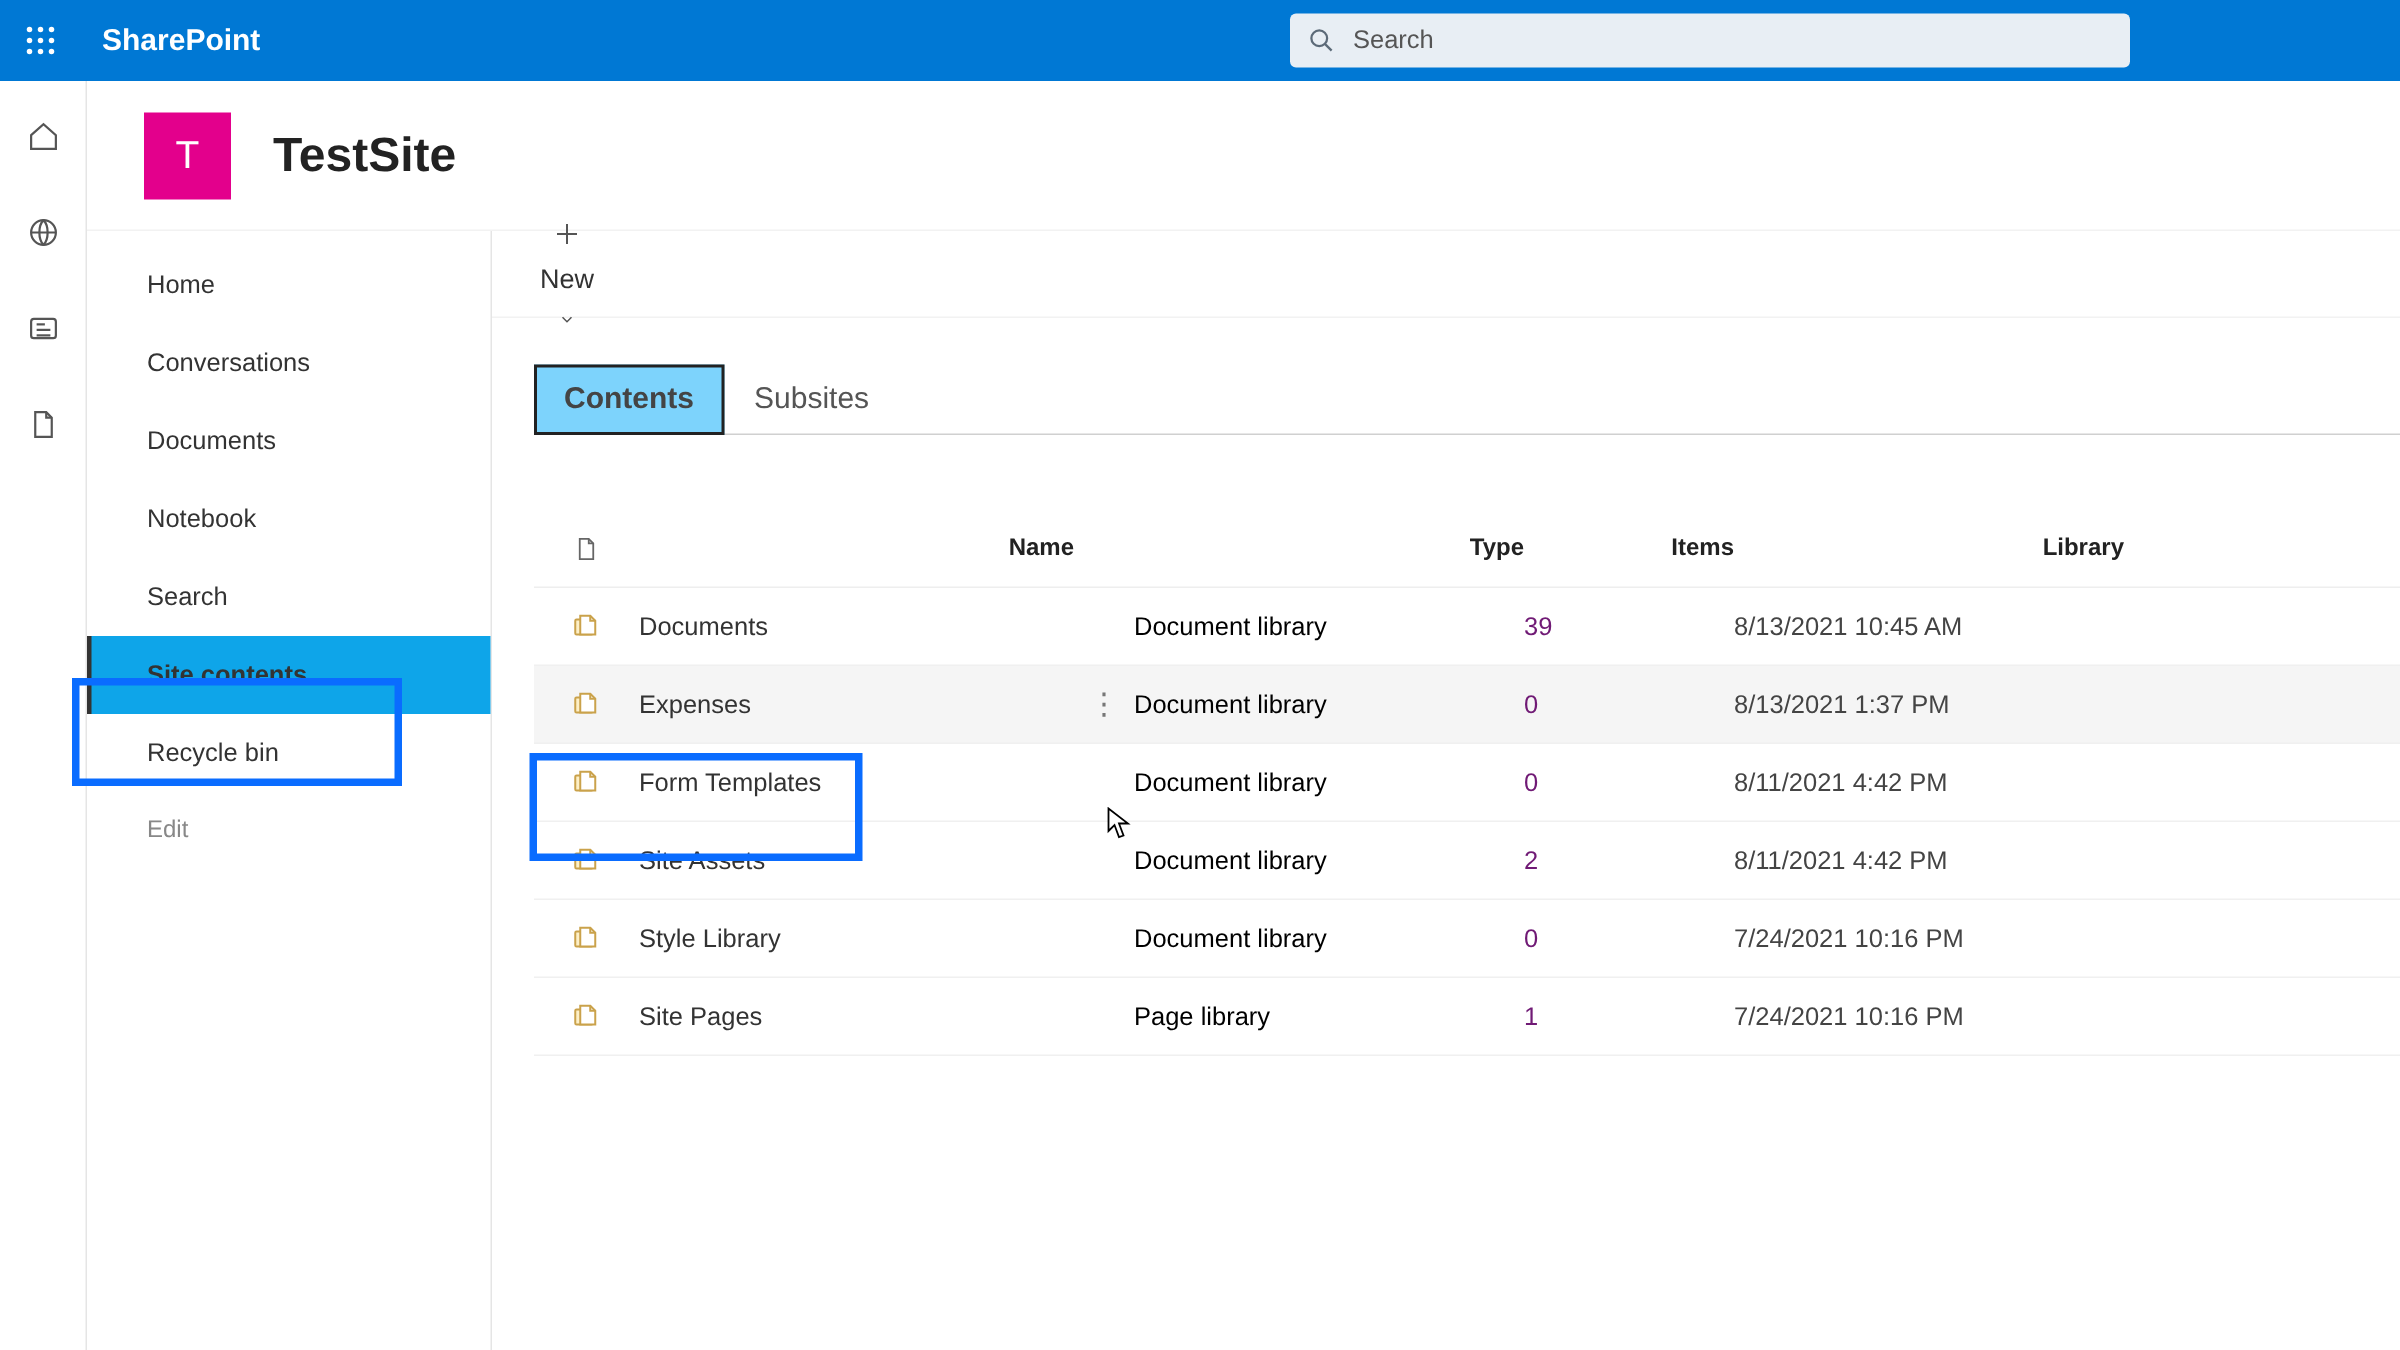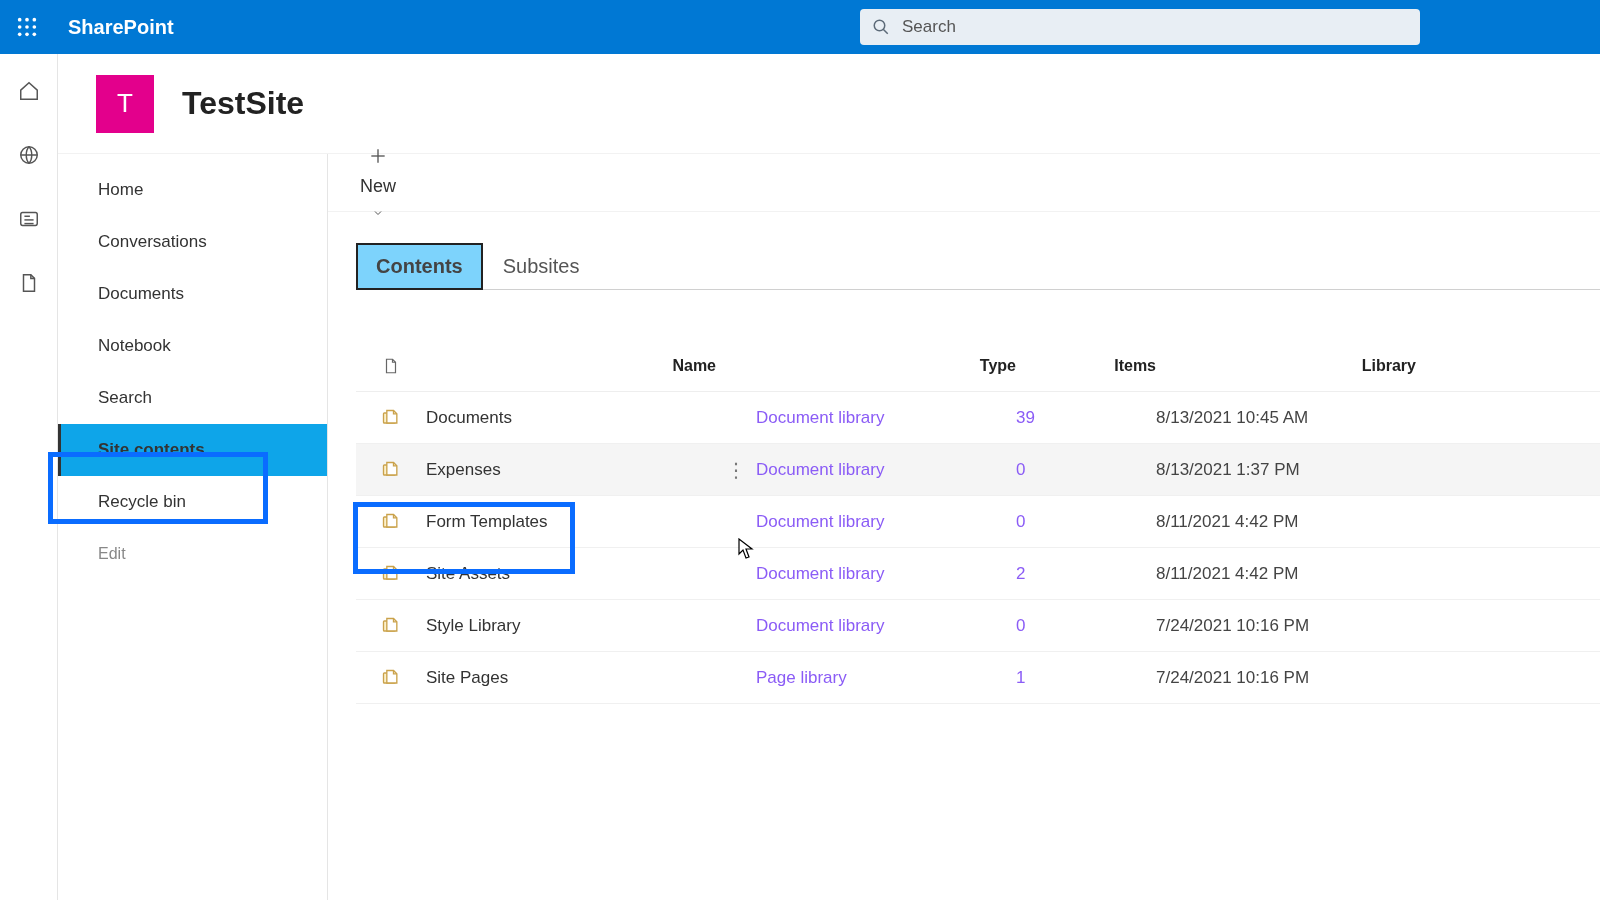--- a/index.html
+++ b/index.html
@@ -54,22 +54,22 @@
   .tab.inactive { color:#555; }
 
   
   .list-wrap { margin-top: 50px; margin-left: 28px; }
   .list-header, .list-row { display:flex; align-items:center; height:52px; }
   .list-header { font-weight:600; font-size:16px; color:#222; border-bottom: 1px solid #eee; text-align: right; }
   .list-row { border-bottom:1px solid #f0f0f0; font-size:17px; color:#333; cursor:pointer; }
   .list-row.hover { background:#f5f5f5; }
   .col-icon { width: 70px; display:flex; justify-content:center; }
   .col-name { width: 290px; }
-  .col-type { width: 260px; color:#8b5cf6; }
-  .col-items { width: 140px; color:#8b5cf6; }
+  .col-type { width: 260px; color:#000000; }
+  .col-items { width: 140px; color:#701a75; }
   .col-mod  { width: 260px; color:#444; }
   .list-header .col-type, .list-header .col-items, .list-header .col-mod { color:#222; }
   .row-icon svg { width:20px; height:20px; }
   .more-dots { width:40px; display:flex; justify-content:center; color:#777; font-size:20px; cursor:pointer; }
 
   
   .cursor-pointer { position:absolute; left: 738px; top: 538px; pointer-events:none; }
   .cursor-pointer svg { width:16px; height:22px; }
 
   

